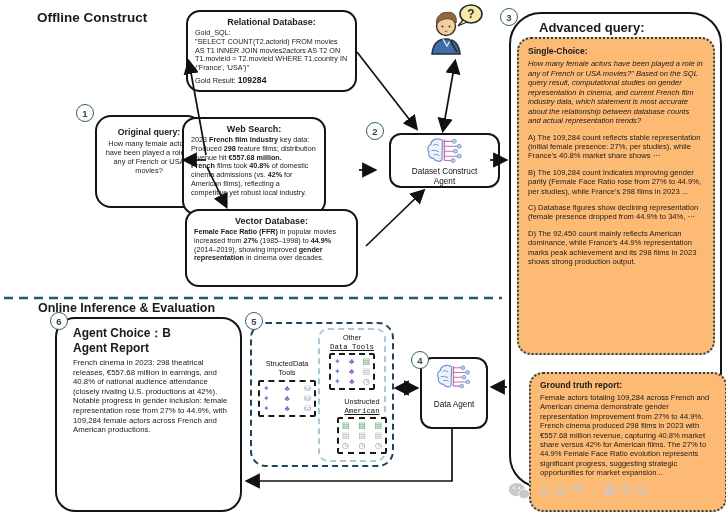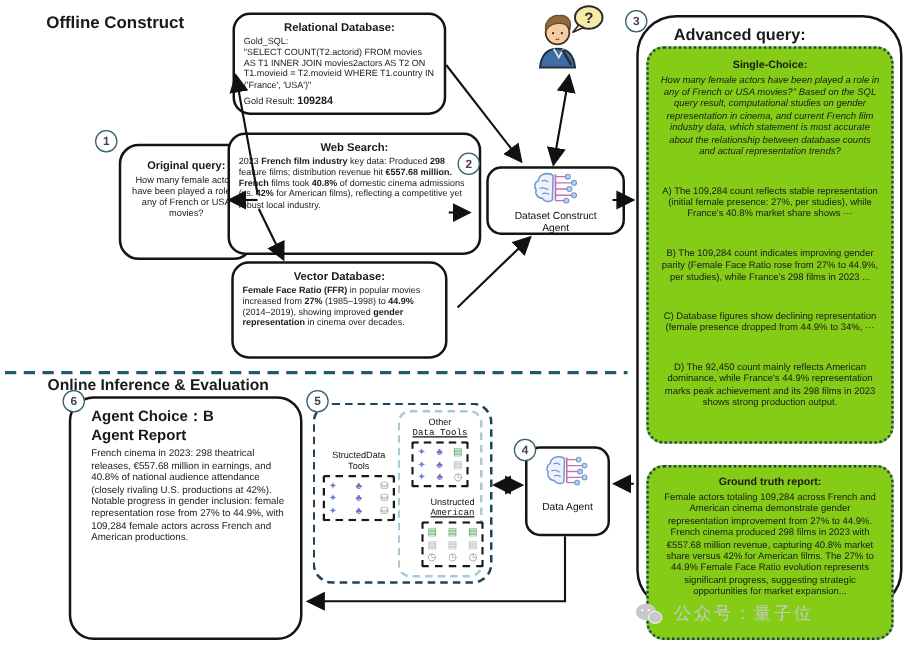--- a/index.html
+++ b/index.html
@@ -25,38 +25,38 @@
   .b{font-weight:bold;}
   .pre{white-space:pre-wrap;}
   
   .oq{left:95px;top:115px;width:108px;height:93px;border-radius:16px;padding:8px 6px 4px 6px;text-align:center;}
   .oq .boxtitle{font-size:8.8px;}
   .oq .qbody{font-size:7.4px;line-height:9px;}
   
   .rdb{left:186px;top:10px;width:171px;height:82px;padding:3px 7px;}
   .rdb .res{font-size:7.4px;margin-top:2px;}
   .rdb .resval{font-size:8.6px;font-weight:bold;}
-  .ws{left:182px;top:106px;width:203px;height:98px;padding:3px 7px;}
+  .ws{left:182px;top:117px;width:144px;height:98px;padding:3px 7px;}
   .vdb{left:185px;top:209px;width:173px;height:78px;padding:3px 7px;border-width:2.6px;}
   
   .dca{left:377px;top:133px;width:111px;height:55px;border-radius:12px;padding:2px;text-align:center;margin-left:12px;}
   .da{left:420px;top:357px;width:68px;height:72px;border-radius:12px;padding:3px;text-align:center;}
   .agent-label{font-size:8.2px;line-height:9.6px;color:#111;}
   
   .aq{left:509px;top:12px;width:213px;height:476px;border-radius:32px;border-width:2.4px;padding:16px;}
   .aq-title{position:absolute;left:28px;top:6px;font-weight:bold;font-size:13px;}
   .dotted{
     position:absolute;border:2px dotted #1f455c;border-radius:14px;
-    box-sizing:border-box;background:#84cc16;text-align:center;
+    box-sizing:border-box;background:#fdba74;
   }
   .sc{left:6px;top:23px;width:198px;height:318px;padding:7px 9px;}
-  .gt{left:6px;top:358px;width:198px;height:140px;padding:6px 9px;}
+  .gt{left:18px;top:358px;width:198px;height:140px;padding:6px 9px;}
   .sub-title{font-weight:bold;font-size:8.5px;margin-bottom:3px;}
   .question{font-size:7.6px;line-height:9.5px;font-style:italic;}
-  .opt{font-size:7.6px;line-height:9.4px;margin-top:22px;}
+  .opt{font-size:7.6px;line-height:9.4px;margin-top:7px;}
   .gt-body{font-size:7.6px;line-height:9.4px;}
   
   .ac{left:55px;top:317px;width:187px;height:195px;border-radius:20px;border-width:2.4px;padding:7px 12px 4px 16px;}
   .ac-line{font-size:12px;font-weight:bold;line-height:15px;}
   .ac-body{font-size:7.8px;line-height:9.6px;margin-top:2px;}
   
   .tools{
     position:absolute;left:250px;top:322px;width:144px;height:145px;
     border:2.2px dashed #1f455c;border-radius:16px;box-sizing:border-box;z-index:2;background:#fff;
   }

